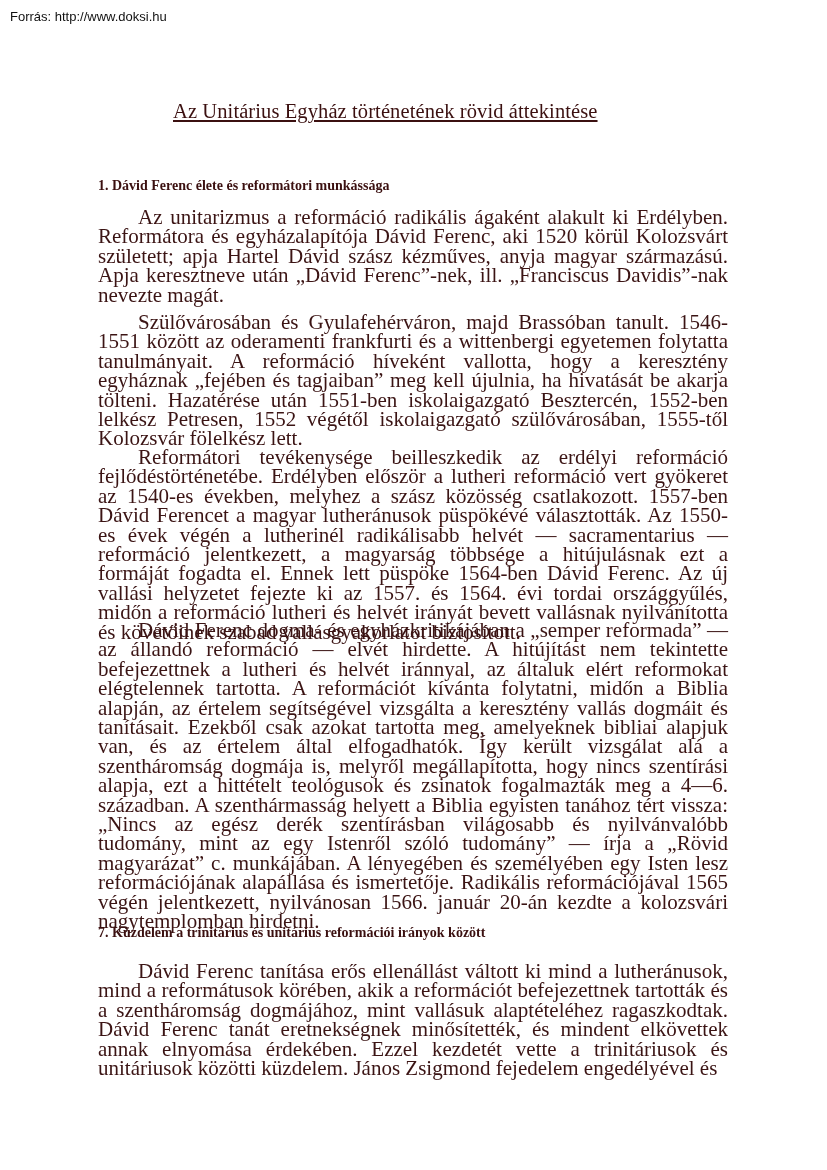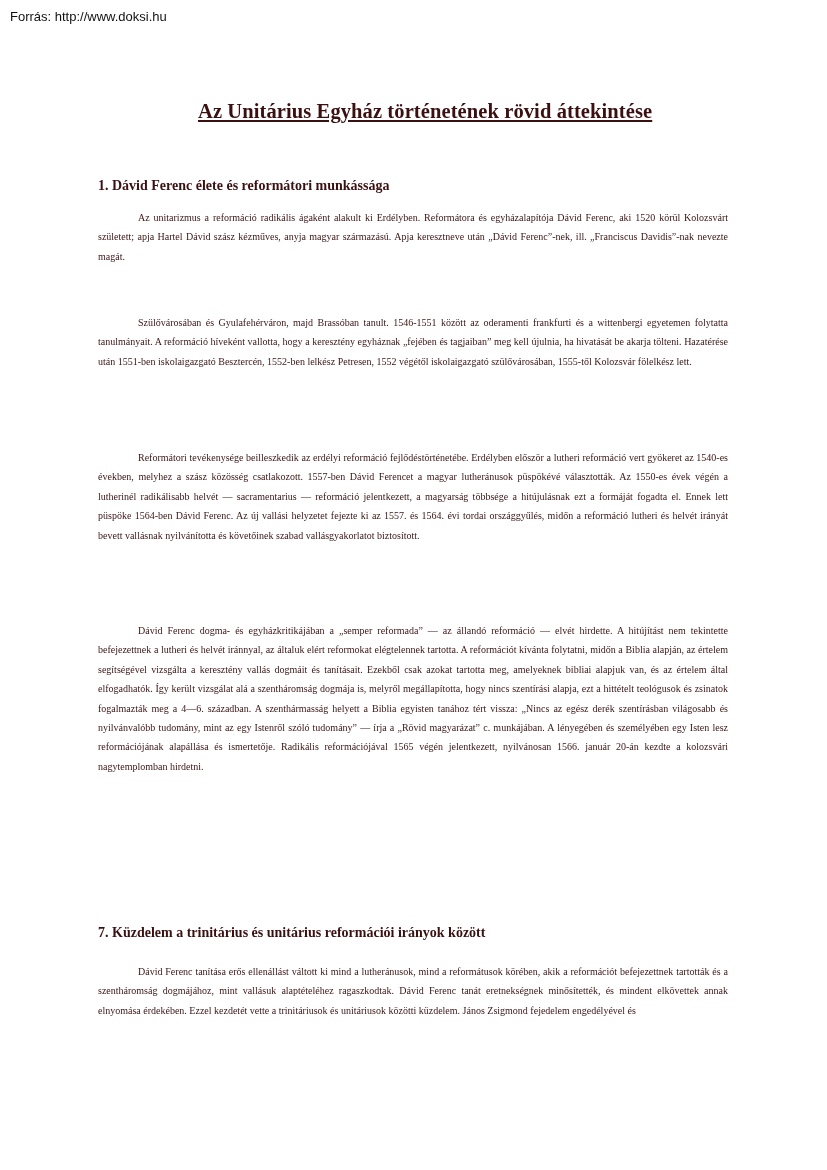--- a/index.html
+++ b/index.html
@@ -6,31 +6,31 @@
   body { width: 827px; height: 1170px; position: relative; overflow: hidden; }
   .source {
     position: absolute; left: 10px; top: 9px;
     font-family: "Liberation Sans", sans-serif; font-size: 13px; color: #111; text-align: center;
   }
   .page {
     position: absolute; left: 98px; top: 0; width: 630px;
     font-family: "Liberation Serif", serif; color: #3b1414;
   }
   .title {
-    position: absolute; left: 100px; top: 100px; width: 446px;
-    font-size: 20.5px; font-weight: bold; text-decoration: underline;
+    position: absolute; left: 75px; top: 100px; width: 446px;
+    font-size: 20.5px; font-weight: normal; text-decoration: underline;
     white-space: nowrap; color: #3b1010; letter-spacing: 0.1px;
   }
   .heading {
     position: absolute; left: 0; font-size: 14px; font-weight: bold;
     color: #3b1010; white-space: nowrap;
   }
   .para {
     position: absolute; left: 0; width: 630px;
-    font-size: 10px; line-height: 19.4px; text-align: justify;
+    font-size: 21px; line-height: 19.4px; text-align: justify;
     text-indent: 40px; margin: 0;
   }
 </style>
 </head>
 <body>
 
 <div class="source">Forrás: http://www.doksi.hu</div>
 
 <div class="page">
   <div class="title">Az Unitárius Egyház történetének rövid áttekintése</div>

